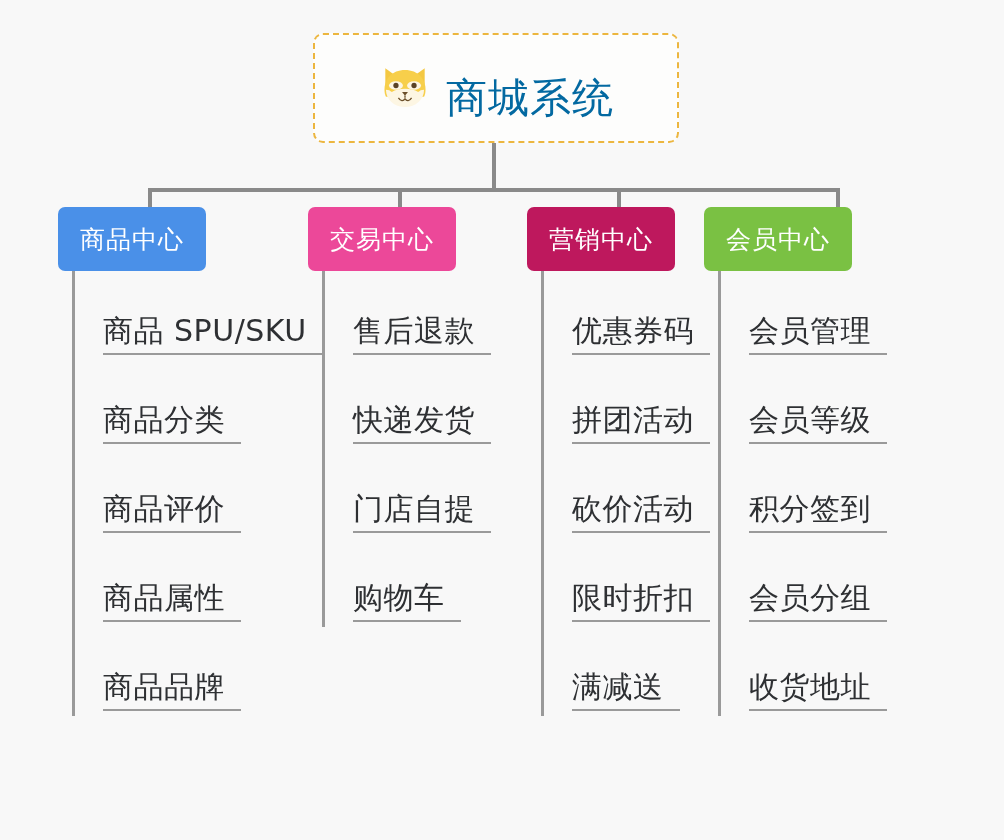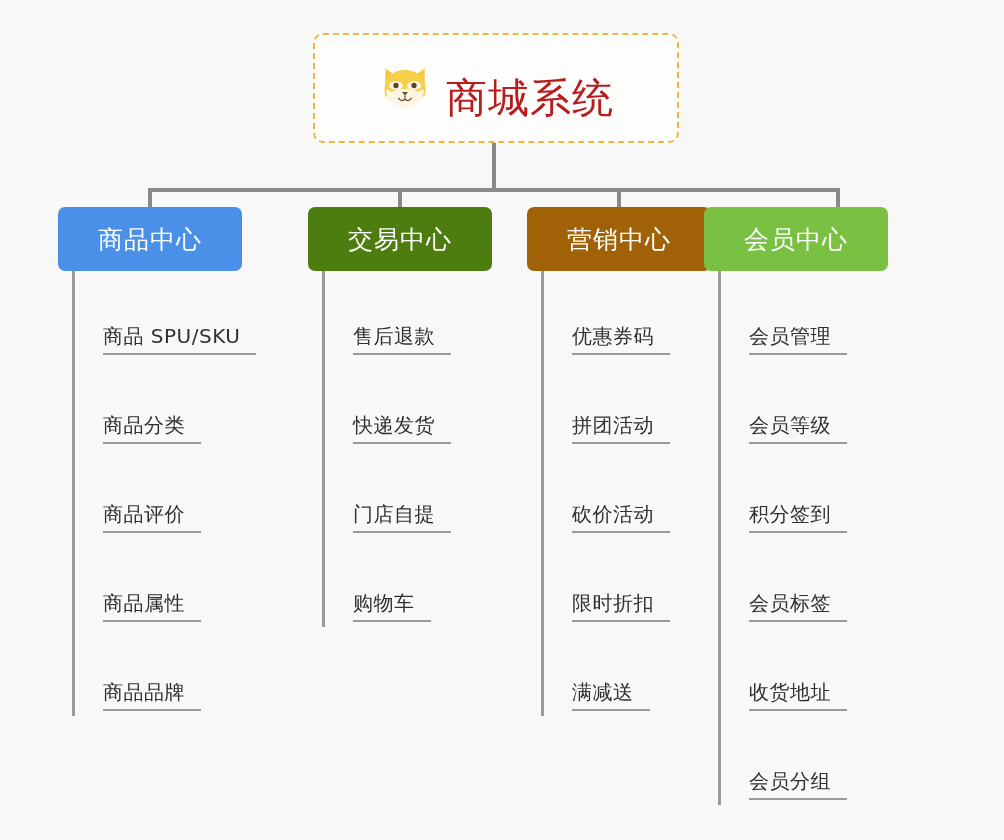--- a/index.html
+++ b/index.html
@@ -73,21 +73,21 @@
     height: 19px;
   }
 
   
   .column {
     position: absolute;
     top: 207px;
     width: 186px;
   }
   .cat-box {
-    width: 184px;
+    width: 148px;
     height: 64px;
     box-sizing: border-box;
     border-radius: 7px;
     display: flex;
     align-items: center;
     justify-content: center;
     color: #ffffff;
     font-size: 25px;
     letter-spacing: 1px;
     line-height: 1;
@@ -103,21 +103,21 @@
   .leaf-item {
     position: relative;
     height: 89px;
     box-sizing: border-box;
     display: flex;
     align-items: flex-end;
     padding-left: 28px;
     padding-bottom: 5px;
   }
   .leaf-label {
-    font-size: 20px;
+    font-size: 30px;
     color: #2e3033;
     line-height: 1.1;
     white-space: nowrap;
     border-bottom: 2px solid #9a9a9a;
     padding-bottom: 6px;
     padding-right: 16px;
     letter-spacing: 0.5px;
   }
 </style>
 </head>
@@ -142,21 +142,21 @@
         <ellipse cx="21" cy="25" rx="3.2" ry="3.4" fill="#5a4326"></ellipse>
         <ellipse cx="43" cy="25" rx="3.2" ry="3.4" fill="#5a4326"></ellipse>
 
         <path d="M28.4 33 L35.6 33 L32 37.4 Z" fill="#6b4f2a"></path>
 
         <path d="M32 37 L32 40" stroke="#6b4f2a" stroke-width="1.6" fill="none"></path>
         <path d="M24 40 C26.5 44 30 44.5 32 41" stroke="#6b4f2a" stroke-width="1.6" fill="none"></path>
         <path d="M40 40 C37.5 44 34 44.5 32 41" stroke="#6b4f2a" stroke-width="1.6" fill="none"></path>
       </svg>
     </span>
-    <span class="root-title" style="color: #b91c1c; margin-top: 20px;">商城系统</span>
+    <span class="root-title" style="color: #0369a1; margin-top: 20px;">商城系统</span>
   </div>
 
   <div class="conn conn-v-root" style="background: rgb(138, 138, 138);"></div>
   <div class="conn conn-h-bus" style="background: rgb(138, 138, 138);"></div>
   <div class="conn conn-v-drop" style="left: 148px; background: rgb(138, 138, 138);"></div>
   <div class="conn conn-v-drop" style="left: 398px; background: rgb(138, 138, 138);"></div>
   <div class="conn conn-v-drop" style="left: 617px; background: rgb(138, 138, 138);"></div>
   <div class="conn conn-v-drop" style="left: 836px; background: rgb(138, 138, 138);"></div>
 
   <div class="column" style="left:58px;">
@@ -176,41 +176,41 @@
       <div class="leaf-item">
           <span class="leaf-label">商品属性</span>
         </div>
       <div class="leaf-item">
           <span class="leaf-label">商品品牌</span>
         </div>
     </div>
   </div>
 
   <div class="column" style="left:308px;">
-    <div class="cat-box" style="background-color: #4d7c0f;">
+    <div class="cat-box" style="background-color: #ec4899;">
       <span>交易中心</span>
     </div>
     <div class="leaf-list">
       <div class="leaf-item">
           <span class="leaf-label">售后退款</span>
         </div>
       <div class="leaf-item">
           <span class="leaf-label">快递发货</span>
         </div>
       <div class="leaf-item">
           <span class="leaf-label">门店自提</span>
         </div>
       <div class="leaf-item">
           <span class="leaf-label">购物车</span>
         </div>
     </div>
   </div>
 
   <div class="column" style="left:527px;">
-    <div class="cat-box" style="background-color: #a16207; justify-content: center;">
+    <div class="cat-box" style="background-color: #be185d; justify-content: center;">
       <span>营销中心</span>
     </div>
     <div class="leaf-list">
       <div class="leaf-item">
           <span class="leaf-label">优惠券码</span>
         </div>
       <div class="leaf-item">
           <span class="leaf-label">拼团活动</span>
         </div>
       <div class="leaf-item">
@@ -233,24 +233,21 @@
       <div class="leaf-item">
           <span class="leaf-label">会员管理</span>
         </div>
       <div class="leaf-item">
           <span class="leaf-label">会员等级</span>
         </div>
       <div class="leaf-item">
           <span class="leaf-label">积分签到</span>
         </div>
       <div class="leaf-item">
-          <span class="leaf-label">会员标签</span>
+          <span class="leaf-label">会员分组</span>
         </div>
       <div class="leaf-item">
           <span class="leaf-label">收货地址</span>
         </div>
-      <div class="leaf-item">
-          <span class="leaf-label">会员分组</span>
-        </div>
     </div>
   </div>
 
 </div>
 
 </body></html>

